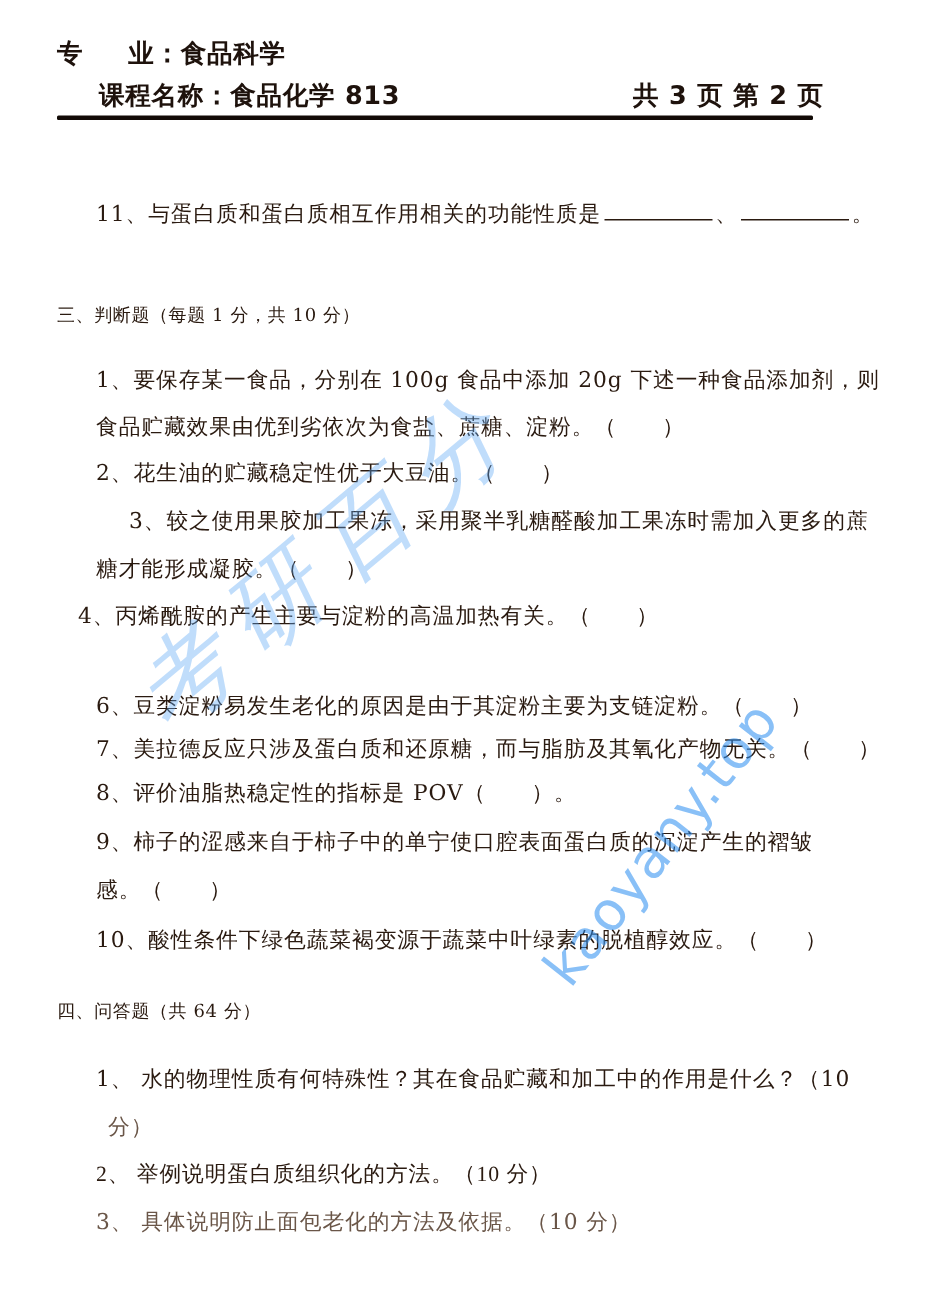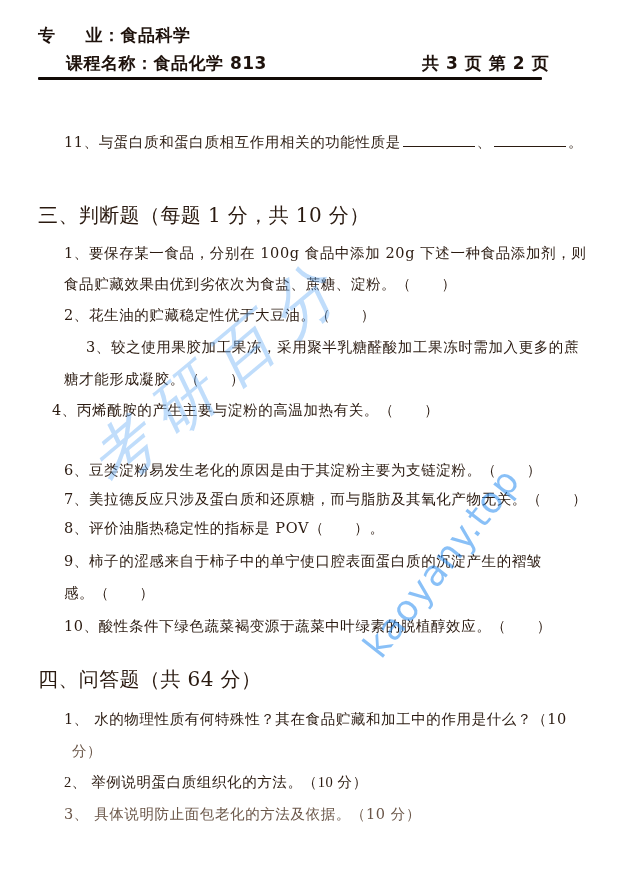--- a/index.html
+++ b/index.html
@@ -56,21 +56,21 @@
       position: absolute;
       font-family: "DejaVu Serif", "Liberation Serif", serif;
       font-size: 14.5px;
       color: #2a1a10;
       white-space: nowrap;
       letter-spacing: 0.6px;
     }
     .section {
       position: absolute;
       font-family: "DejaVu Serif", "Liberation Serif", serif;
-      font-size: 20px;
+      font-size: 12px;
       color: #2a1a10;
       white-space: nowrap;
       letter-spacing: 0.4px;
     }
     .blank {
       display: inline-block;
       width: 72px;
       border-bottom: 1.5px solid #2a1a10;
       height: 12px;
       vertical-align: baseline;

